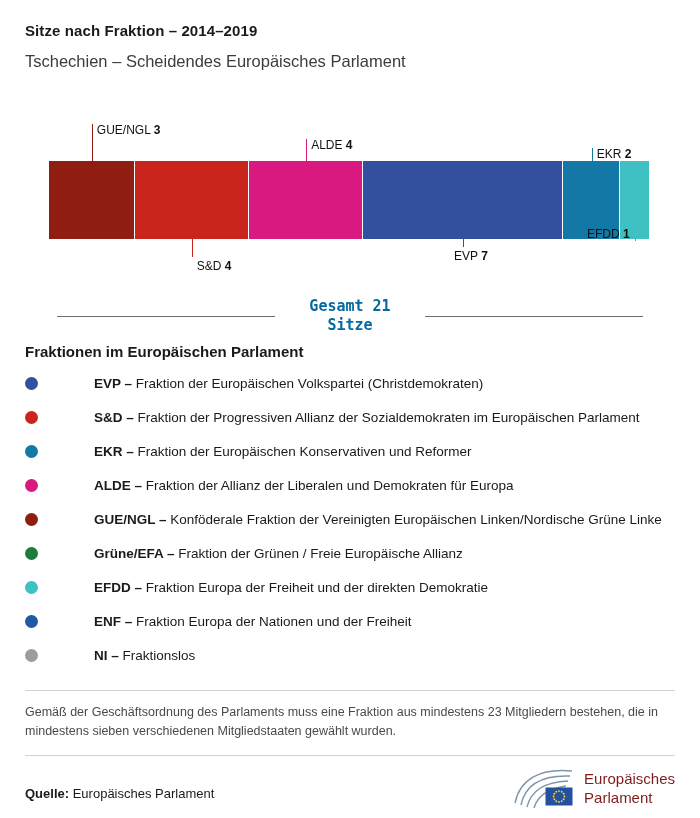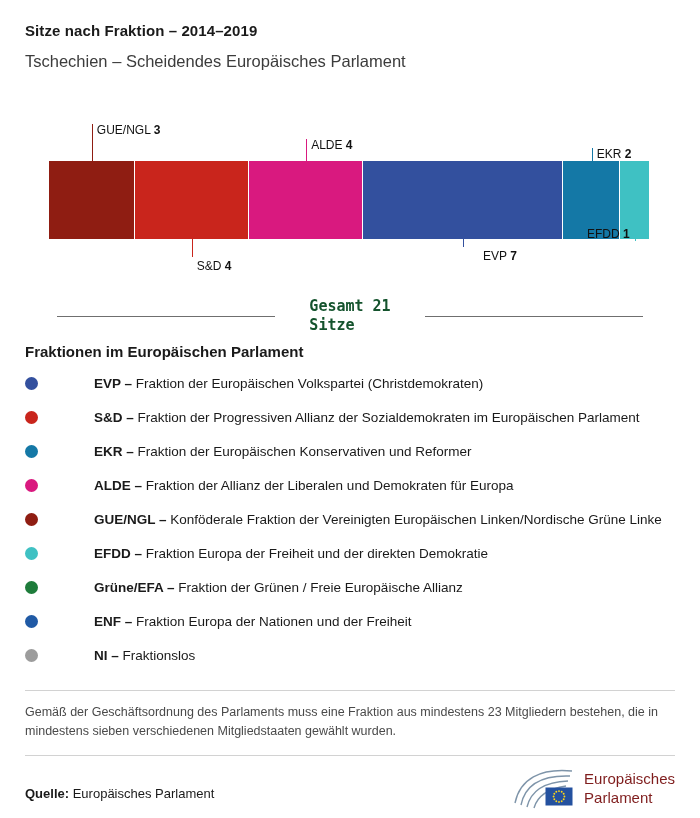--- a/index.html
+++ b/index.html
@@ -18,23 +18,23 @@
   .stacked-bar { position: absolute; top: 42px; left: 0; width: 600px; height: 78px; display: flex; }
   .bar-segment { height: 100%; }
   .bar-segment.gap { border-right: 1px solid #ffffff; }
   .callout-line { position: absolute; width: 1px; }
   .callout-label { position: absolute; font-size: 12px; white-space: nowrap; color: #111; }
   .callout-label b { font-weight: bold; }
 
   .total-row { display: flex; align-items: center; margin: 28px 32px 0; }
   .total-rule { flex: 1; height: 1px; background: #6f6f6f; }
   .total-text {
-    margin: 0 34px; text-align: left;
+    margin: 0 34px; text-align: center;
     font-family: "DejaVu Sans Mono", monospace;
-    font-weight: bold; font-size: 15px; line-height: 19px; color: #14532d;
+    font-weight: bold; font-size: 15px; line-height: 19px; color: #0369a1;
   }
 
   .legend-heading { margin-top: 8px; font-size: 15px; font-weight: bold; }
   .legend-list { margin-top: 6px; }
   .legend-item { display: flex; align-items: center; height: 34px; }
   .legend-dot { width: 13px; height: 13px; border-radius: 50%; flex: none; margin-right: 16px; }
   .legend-text { font-size: 13.5px; white-space: nowrap; }
   .legend-text b { font-weight: bold; padding-left: 40px; }
 
   .rule { border: none; border-top: 1px solid #d2d2d2; height: 0; }
@@ -65,21 +65,21 @@
         <div class="bar-segment" style="width: 28.5714px; background: rgb(63, 193, 195);"></div>
       </div>
 
   <div class="callout-line" style="left: 42.8571px; height: 37px; top: 5px; background: rgb(143, 29, 18);"></div>
       <div class="callout-label" style="left: 47.8571px; top: 4px;"><span>GUE/NGL </span><b>3</b></div>
       <div class="callout-line" style="left: 142.857px; height: 18px; top: 120px; background: rgb(201, 37, 28);"></div>
       <div class="callout-label" style="left: 147.857px; top: 140px;"><span>S&amp;D </span><b>4</b></div>
       <div class="callout-line" style="left: 257.143px; height: 22px; top: 20px; background: rgb(217, 25, 127);"></div>
       <div class="callout-label" style="left: 262.143px; top: 19px;"><span>ALDE </span><b>4</b></div>
       <div class="callout-line" style="left: 414.286px; height: 8px; top: 120px; background: rgb(51, 80, 158);"></div>
-      <div class="callout-label" style="left: 434px; top: 130px;"><span>EVP </span><b>7</b></div>
+      <div class="callout-label" style="left: 405px; top: 130px;"><span>EVP </span><b>7</b></div>
       <div class="callout-line" style="left: 542.857px; height: 13px; top: 29px; background: rgb(20, 120, 166);"></div>
       <div class="callout-label" style="left: 547.857px; top: 28px;"><span>EKR </span><b>2</b></div>
       <div class="callout-line" style="left: 585.714px; height: 2px; top: 120px; background: rgb(63, 193, 195);"></div>
       <div class="callout-label" style="left: 580.714px; transform: translateX(-100%); top: 108px;"><span>EFDD </span><b>1</b></div>
     </div>
 
   <div class="total-row">
     <div class="total-rule"></div>
     <div class="total-text">
       <div>Gesamt 21</div>
@@ -105,26 +105,26 @@
       </div>
       <div class="legend-item">
         <span class="legend-dot" style="background: rgb(217, 25, 127);"></span>
         <span class="legend-text"><b>ALDE – </b><span>Fraktion der Allianz der Liberalen und Demokraten für Europa</span></span>
       </div>
       <div class="legend-item">
         <span class="legend-dot" style="background: rgb(143, 29, 18);"></span>
         <span class="legend-text"><b>GUE/NGL – </b><span>Konföderale Fraktion der Vereinigten Europäischen Linken/Nordische Grüne Linke</span></span>
       </div>
       <div class="legend-item">
+        <span class="legend-dot" style="background: rgb(30, 124, 59);"></span>
+        <span class="legend-text"><b>Grüne/EFA – </b><span>Fraktion der Grünen / Freie Europäische Allianz</span></span>
+      </div>
+      <div class="legend-item">
         <span class="legend-dot" style="background: rgb(63, 193, 195);"></span>
         <span class="legend-text"><b>EFDD – </b><span>Fraktion Europa der Freiheit und der direkten Demokratie</span></span>
-      </div>
-      <div class="legend-item">
-        <span class="legend-dot" style="background: rgb(30, 124, 59);"></span>
-        <span class="legend-text"><b>Grüne/EFA – </b><span>Fraktion der Grünen / Freie Europäische Allianz</span></span>
       </div>
       <div class="legend-item">
         <span class="legend-dot" style="background: rgb(32, 90, 165);"></span>
         <span class="legend-text"><b>ENF – </b><span>Fraktion Europa der Nationen und der Freiheit</span></span>
       </div>
       <div class="legend-item">
         <span class="legend-dot" style="background: rgb(156, 156, 156);"></span>
         <span class="legend-text"><b>NI – </b><span>Fraktionslos</span></span>
       </div>
     </div>

